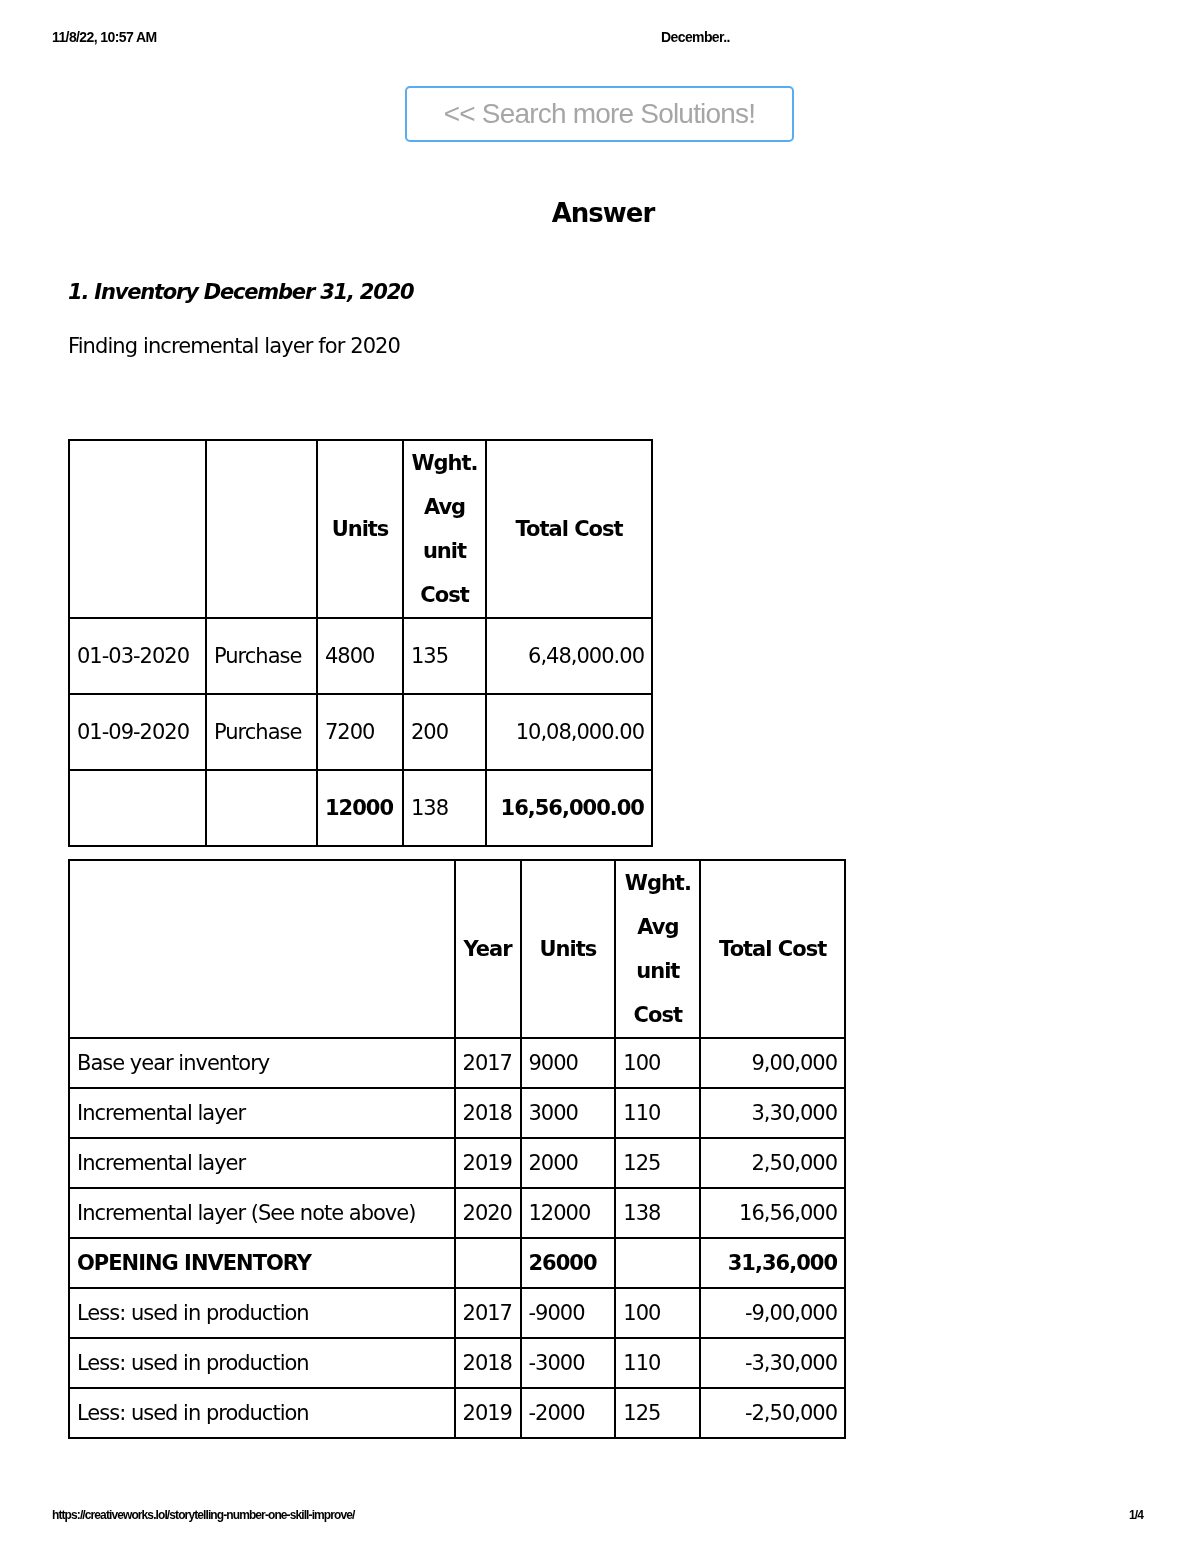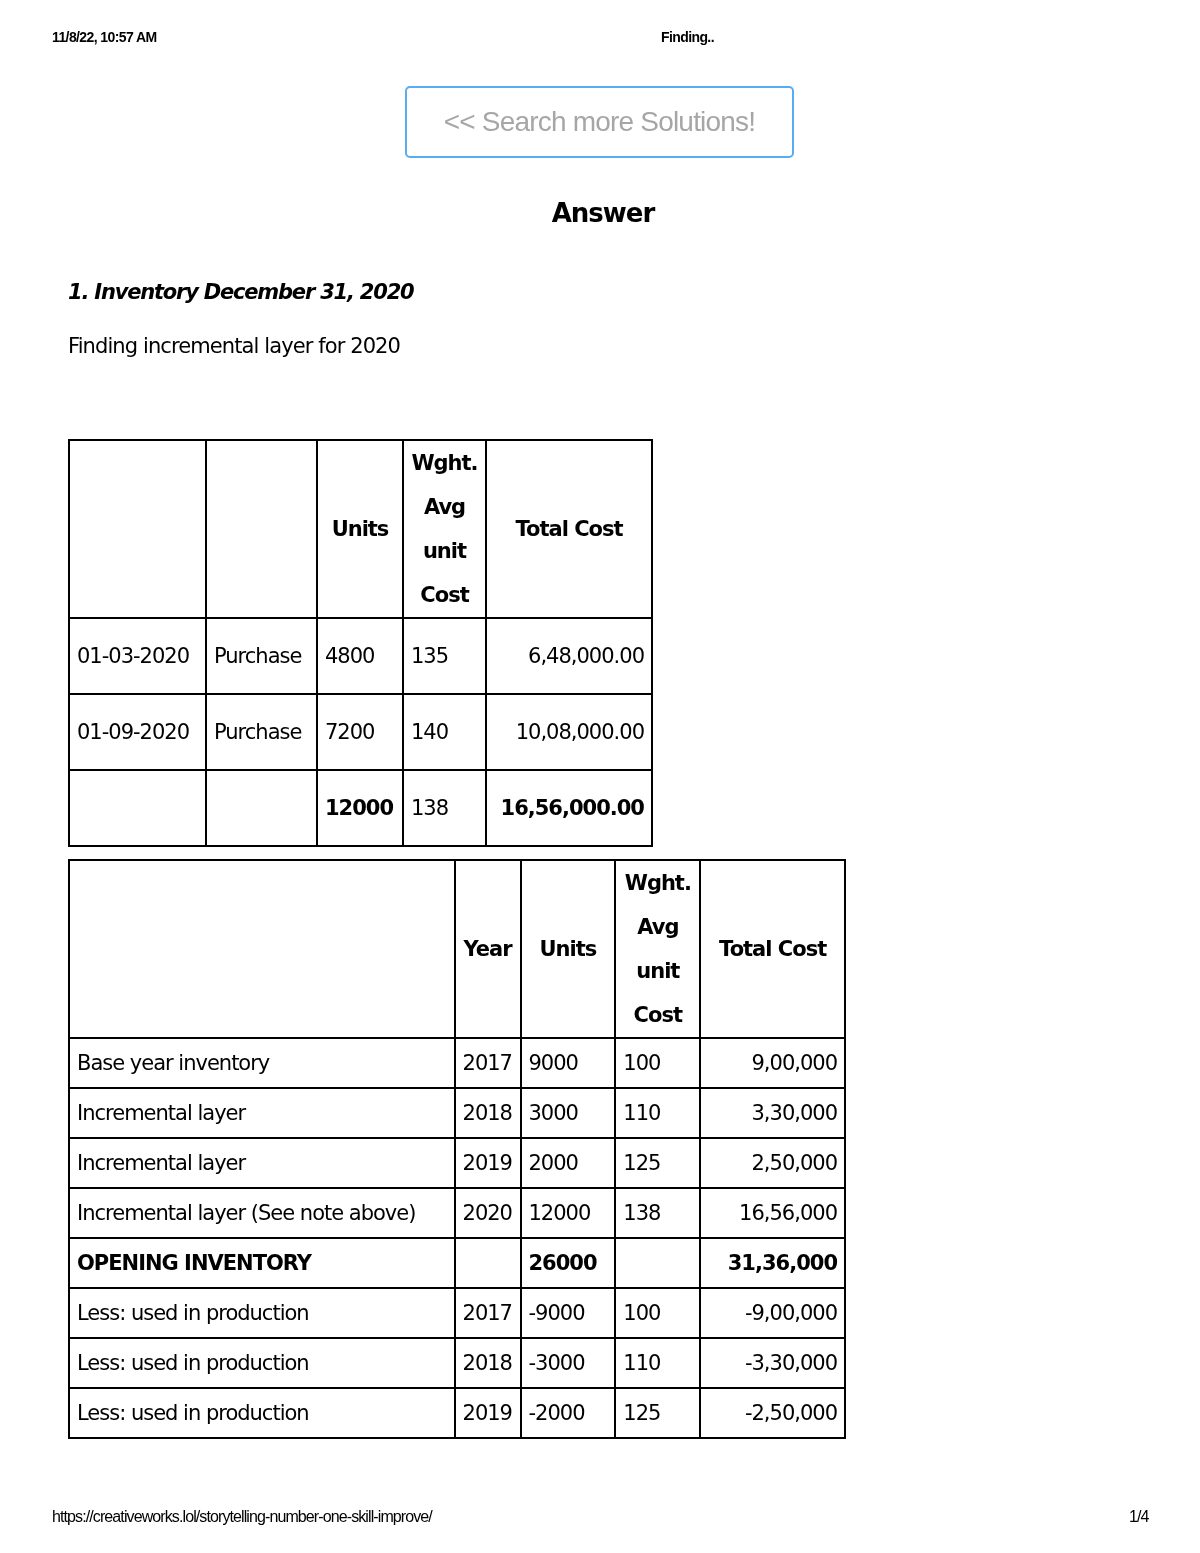--- a/index.html
+++ b/index.html
@@ -4,21 +4,21 @@
 <style>
   html, body { margin: 0; padding: 0; background: #ffffff; }
   body {
     width: 1200px; height: 1553px; position: relative; overflow: hidden;
     font-family: "Liberation Sans", sans-serif; color: #000;
   }
   .hdr { position: absolute; top: 29px; font-size: 14px; font-weight: bold; letter-spacing: -0.6px; }
   .hdr-date { left: 52px; }
   .hdr-title { left: 661px; }
   .search-btn {
-    position: absolute; left: 405px; top: 86px; width: 389px; height: 72px;
+    position: absolute; left: 405px; top: 86px; width: 389px; height: 56px;
     border: 2px solid #5aacf0; border-radius: 5px; box-sizing: border-box;
     display: flex; align-items: center; justify-content: center;
     font-size: 28px; color: #a6a6a6; letter-spacing: -0.8px; cursor: pointer;
     background: #fff;
   }
   .answer { position: absolute; left: 0; width: 1200px; top: 198px; text-align: center;
     font-family: "DejaVu Sans", sans-serif; font-weight: bold; font-size: 26px; letter-spacing: -1px; padding-left: 3px; }
   .section-title { position: absolute; left: 68px; top: 280px; font-family: "DejaVu Sans", sans-serif;
     font-size: 21px; font-weight: bold; font-style: italic; letter-spacing: -1.2px; }
   .intro { position: absolute; left: 68px; top: 334px; font-family: "DejaVu Sans", sans-serif;
@@ -33,29 +33,29 @@
 
   #t1 { left: 68px; top: 439px; }
   #t1 tr.head { height: 156px; }
   #t1 tr.row { height: 76px; }
 
   .t2wrap { position: absolute; left: 68px; top: 859px; width: 778px; height: 641px; overflow: hidden; }
   #t2 { left: 0; top: 0; }
   #t2 tr.head { height: 156px; }
   #t2 tr.row { height: 50px; }
 
-  .footer { position: absolute; top: 1508px; font-size: 16px; font-weight: normal; letter-spacing: -0.9px; }
+  .footer { position: absolute; top: 1508px; font-size: 12px; font-weight: bold; letter-spacing: -0.9px; }
   .footer-url { left: 52px; }
   .footer-page { left: 1129px; }
 </style>
 </head>
 <body>
 
 <div class="hdr hdr-date">11/8/22, 10:57 AM</div>
-<div class="hdr hdr-title">Finding..</div>
+<div class="hdr hdr-title">December..</div>
 
 <div class="search-btn">&lt;&lt; Search more Solutions!</div>
 
 <div class="answer">Answer</div>
 <div class="section-title">1. Inventory December 31, 2020</div>
 <div class="intro">Finding incremental layer for 2020</div>
 
 <table class="grid" id="t1">
   <colgroup>
     <col style="width:137px">
@@ -76,21 +76,21 @@
     <td>01-03-2020</td>
     <td>Purchase</td>
     <td>4800</td>
     <td>135</td>
     <td class="r">6,48,000.00</td>
   </tr>
   <tr class="row">
     <td>01-09-2020</td>
     <td>Purchase</td>
     <td>7200</td>
-    <td>140</td>
+    <td>200</td>
     <td class="r">10,08,000.00</td>
   </tr>
   <tr class="row">
     <td></td>
     <td></td>
     <td class="b">12000</td>
     <td>138</td>
     <td class="r b">16,56,000.00</td>
   </tr>
 </tbody>

